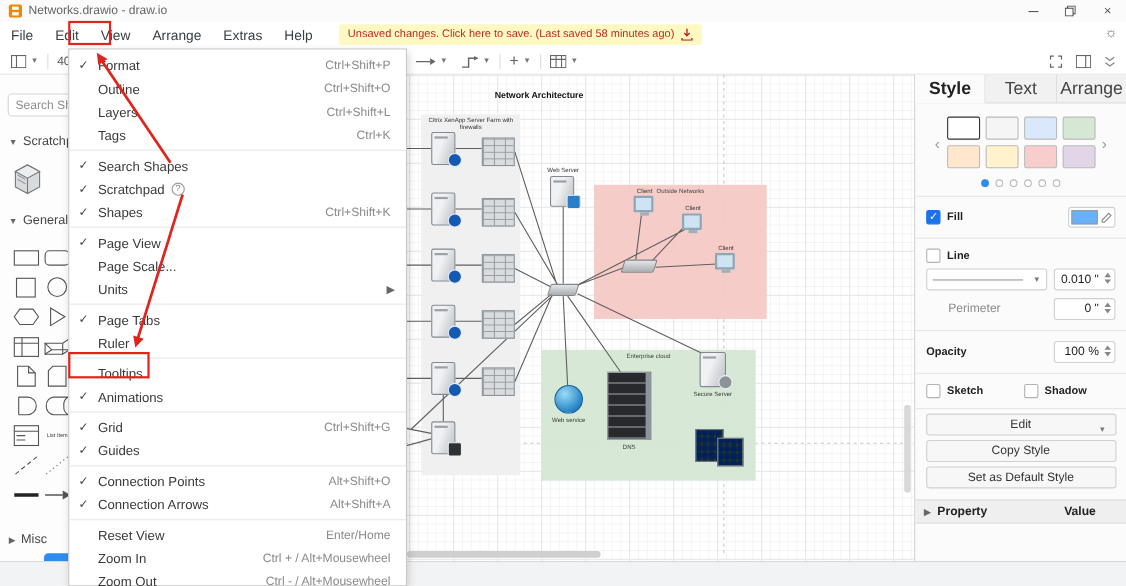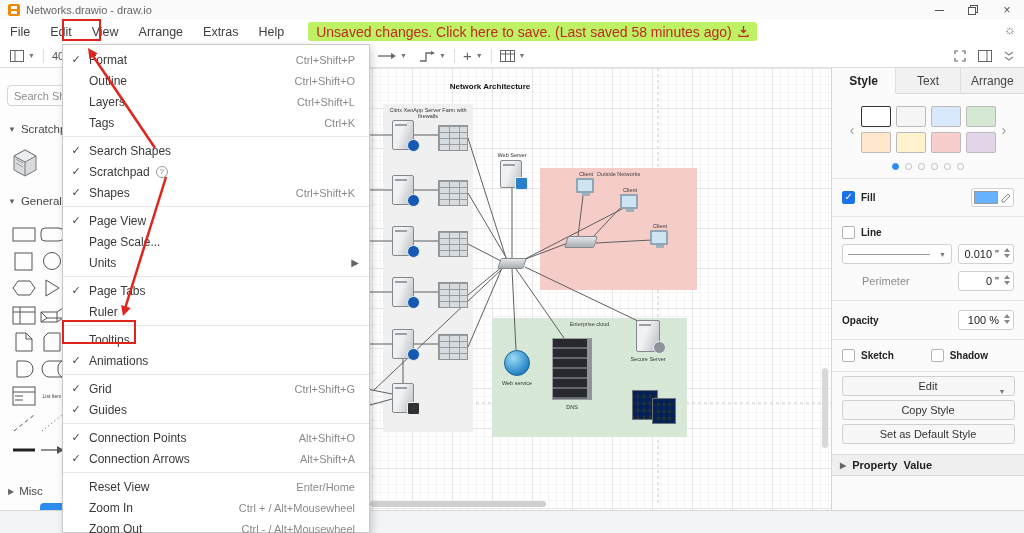--- a/index.html
+++ b/index.html
@@ -12,22 +12,22 @@
   .logo{width:12px;height:12px;background:#f08705;border-radius:2px;margin-right:6px;position:relative;}
   .logo::before{content:"";position:absolute;left:3px;top:2px;width:6px;height:3px;background:#fff;}
   .logo::after{content:"";position:absolute;left:3px;top:7px;width:6px;height:3px;background:#fff;}
   .winbtns{position:absolute;right:0;top:0;height:20px;display:flex;}
   .winbtn{width:34px;height:20px;display:flex;align-items:center;justify-content:center;color:#555;font-size:12px;}
   .minline{width:9px;height:1px;background:#555;}
   
   .menubar{position:absolute;left:0;top:20px;width:1024px;height:23px;background:#fff;
            display:flex;align-items:center;font-size:12.5px;color:#3c4043;}
   .menubar .mitem{padding:3px 10px;cursor:default;}
-  .banner{margin-left:14px;height:19px;background:#bef264;border-radius:3px;color:#bb2d23;
-          font-size:14px;display:flex;align-items:center;padding:0 8px;gap:6px;}
+  .banner{margin-left:14px;height:19px;background:#fef9c3;border-radius:3px;color:#bb2d23;
+          font-size:10px;display:flex;align-items:center;padding:0 8px;gap:6px;}
   .themebtn{position:absolute;right:8px;top:22px;font-size:13px;color:#777;}
   
   .toolbar{position:absolute;left:0;top:43px;width:1024px;height:25px;background:#fff;
            border-bottom:1px solid #e0e0e0;font-size:11px;color:#555;}
   .tgroup{position:absolute;top:0;height:25px;display:flex;align-items:center;gap:4px;}
   .tsep{width:1px;height:14px;background:#ddd;margin:0 4px;}
   .caret{font-size:7px;color:#777;}
   .ticon svg{display:block;}
   
   .sidebar{position:absolute;left:0;top:68px;width:212px;height:442px;background:#fdfdfd;}
@@ -76,21 +76,21 @@
         background-image:repeating-linear-gradient(#27292c 0 8px,#64696e 8px 10px);}
   .bld{position:absolute;background:#8a9197;border:1px solid #6d7378;
        background-image:repeating-linear-gradient(#1d78c8 0 4px,#8a9197 4px 7px),repeating-linear-gradient(90deg,#1d78c8 0 4px,#8a9197 4px 6px);
        background-blend-mode:multiply;}
   .hscroll{position:absolute;left:158px;top:433px;width:176px;height:6px;border-radius:3px;background:#cfcfcf;}
   .vscroll{position:absolute;left:610px;top:300px;width:6px;height:80px;border-radius:3px;background:#d8d8d8;}
   
   .panel{position:absolute;left:831px;top:68px;width:193px;height:442px;background:#fbfbfb;
          border-left:1px solid #d5d5d5;font-size:11px;color:#222;}
   .tabs{display:flex;height:26px;background:#f1f1f1;border-bottom:1px solid #d9d9d9;}
-  .tab{flex:1;display:flex;align-items:center;justify-content:center;font-size:12px;color:#444;
+  .tab{flex:1;display:flex;align-items:center;justify-content:center;font-size:16px;color:#444;
        border-right:1px solid #dedede;background:#f1f1f1;}
   .tab.active{background:#fbfbfb;border-bottom:1px solid #fbfbfb;margin-bottom:-1px;font-weight:bold;color:#222;}
   .swatchwrap{display:flex;align-items:center;justify-content:center;gap:6px;margin-top:12px;}
   .swgrid{display:grid;grid-template-columns:repeat(4,30px);grid-auto-rows:21px;gap:5px;}
   .sw{border:1px solid #bbb;border-radius:2px;}
   .sw0{border-color:#333;}
   .navarrow{color:#999;font-size:14px;}
   .dots{display:flex;justify-content:center;gap:6px;margin-top:10px;}
   .dot{width:7px;height:7px;border-radius:50%;border:1px solid #b9b9b9;background:#fff;}
   .dot.active{background:#2d8cf0;border-color:#2d8cf0;}
@@ -109,21 +109,21 @@
   .updn{position:absolute;right:3px;top:3px;display:flex;flex-direction:column;gap:2px;}
   .uarr{width:0;height:0;border-left:3px solid transparent;border-right:3px solid transparent;border-bottom:4px solid #888;}
   .darr{width:0;height:0;border-left:3px solid transparent;border-right:3px solid transparent;border-top:4px solid #888;}
   .pdiv{border-top:1px solid #e6e6e6;margin:4px 0;}
   .graylab{color:#8b8b8b;}
   .pbtn{display:block;width:173px;margin:4px auto 0;height:20px;border:1px solid #d0d0d0;border-radius:3px;
         background:#f7f7f7;font-size:11px;color:#333;text-align:center;line-height:18px;position:relative;}
   .pbtn .caret{position:absolute;right:8px;top:6px;}
   .prophead{margin-top:10px;height:22px;background:#efefef;border-top:1px solid #ddd;border-bottom:1px solid #ddd;
             display:flex;align-items:center;font-weight:bold;font-size:11px;padding-left:8px;gap:6px;}
-  .prophead .val{}
+  .prophead .val{margin-left:64px;}
   
   .footer{position:absolute;left:0;top:510px;width:1024px;height:23px;background:#f1f3f4;border-top:1px solid #d8d8d8;}
   
   .menu{position:absolute;left:62px;top:44px;width:308px;height:489px;background:#fff;
         border:1px solid #c9c9c9;box-shadow:2px 3px 8px rgba(0,0,0,.18);z-index:50;padding-top:4px;}
   .mi{height:21px;display:flex;align-items:center;font-size:12px;color:#3a3a3a;}
   .mi .chk{width:26px;text-align:center;color:#444;font-size:11px;}
   .mi.checked .chk::before{content:"\2713";}
   .mi .lbl{flex:1;}
   .mi .sc{padding-right:14px;color:#8a8a8a;font-size:11px;}

